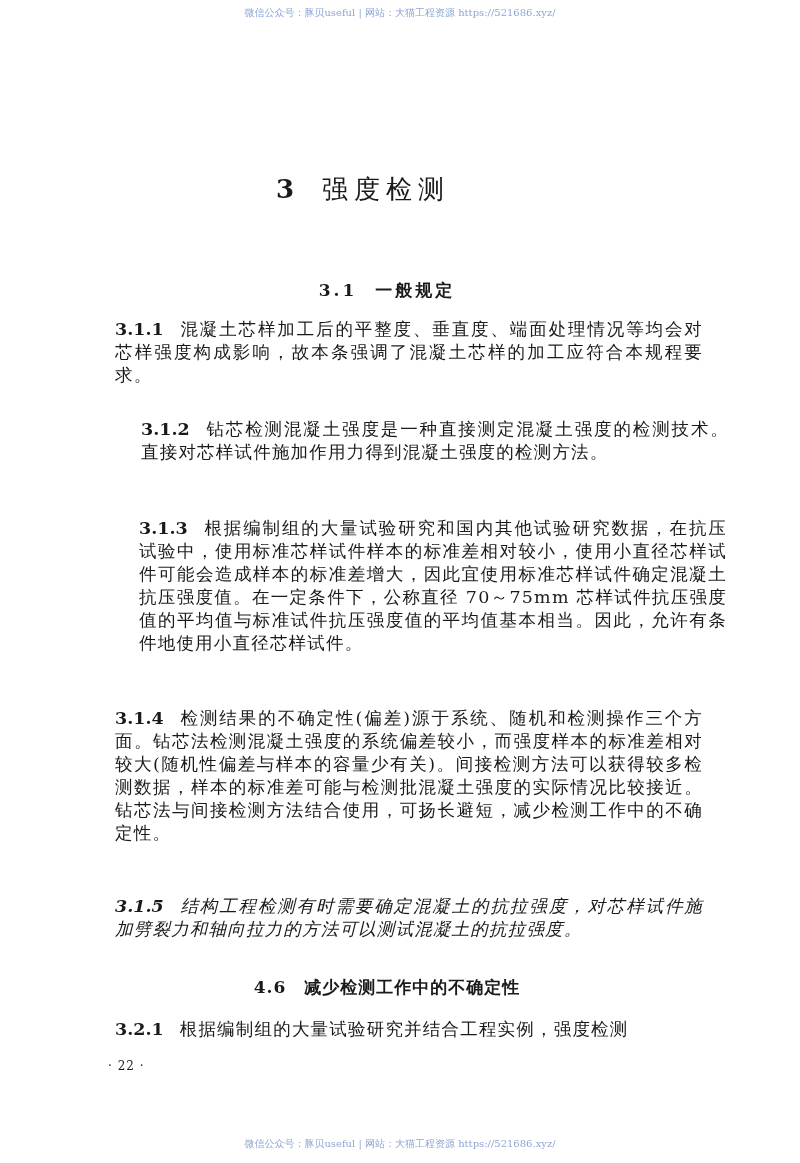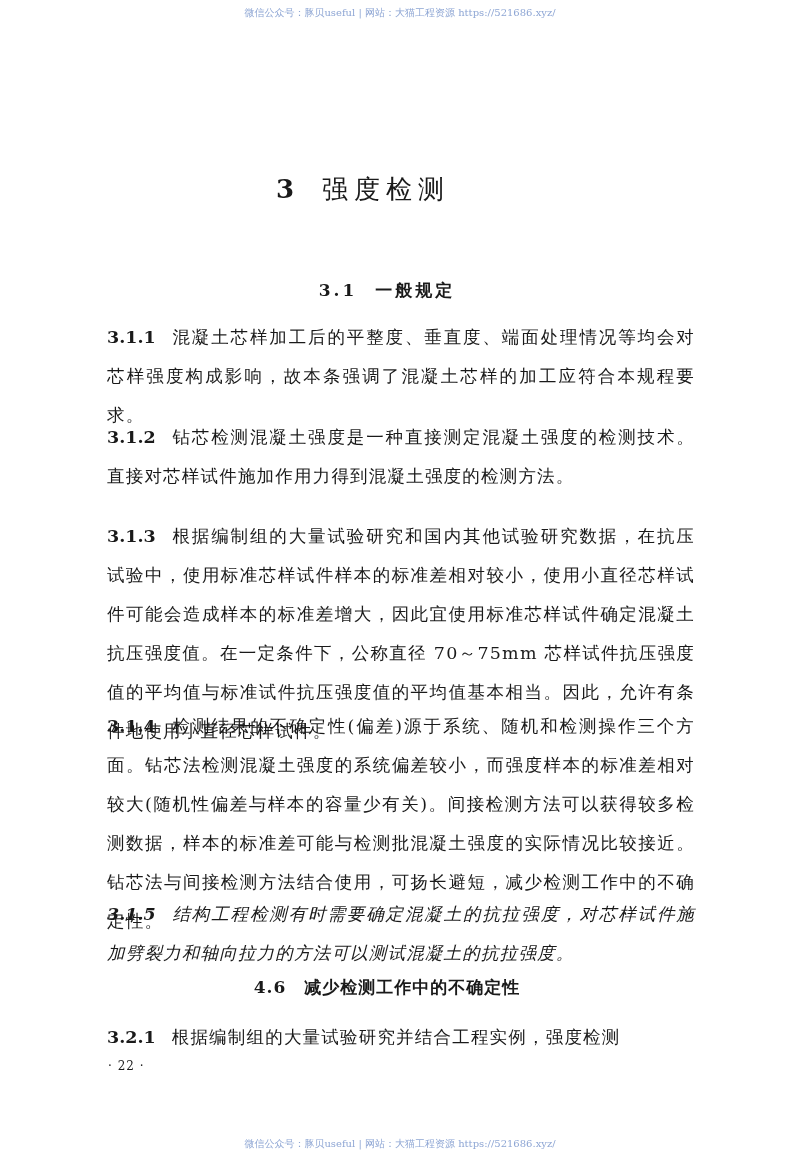--- a/index.html
+++ b/index.html
@@ -20,28 +20,28 @@
   }
   .chapter-title .num { font-weight: bold; margin-right: 22px; }
   .section-title {
     position: absolute; left: 0; width: 774px; text-align: center;
     font-size: 17px; font-weight: bold; letter-spacing: 3px;
   }
   .sec-31 { top: 279px; }
   .sec-32 { top: 976px; letter-spacing: 1px; }
   .section-title .num { margin-right: 18px; }
   .clause {
-    position: absolute; left: 107px; width: 588px;
-    font-size: 17.5px; line-height: 39px; text-align: justify;
+    position: absolute; left: 115px; width: 588px;
+    font-size: 17.5px; line-height: 23px; text-align: justify;
     letter-spacing: 1.2px;
   }
   .clause .cnum { font-weight: bold; margin-right: 16px; letter-spacing: 0; }
   .c311 { top: 318px; }
-  .c312 { top: 418px; }
-  .c313 { top: 517px; }
+  .c312 { top: 418px; margin-left: 26px; }
+  .c313 { top: 517px; margin-left: 24px; }
   .c314 { top: 707px; }
   .c315 { top: 895px; font-style: italic; }
   .c321 { top: 1018px; }
   .page-number {
     position: absolute; top: 1059px; left: 108px; font-size: 12px; letter-spacing: 1px;
   }
 </style>
 </head>
 <body>
 

